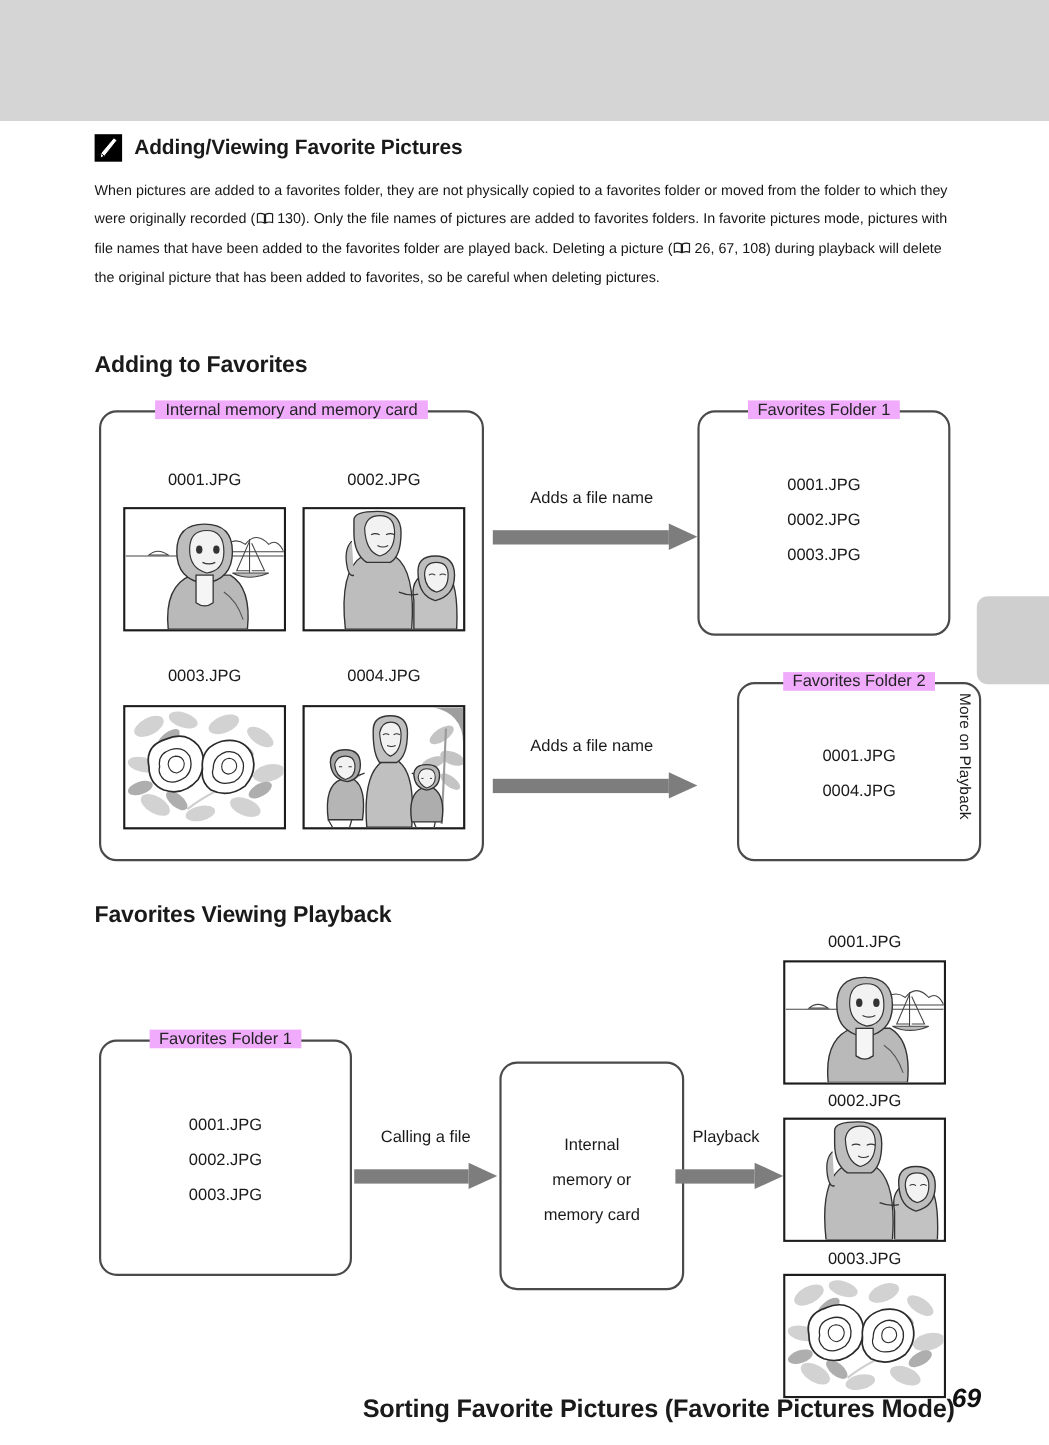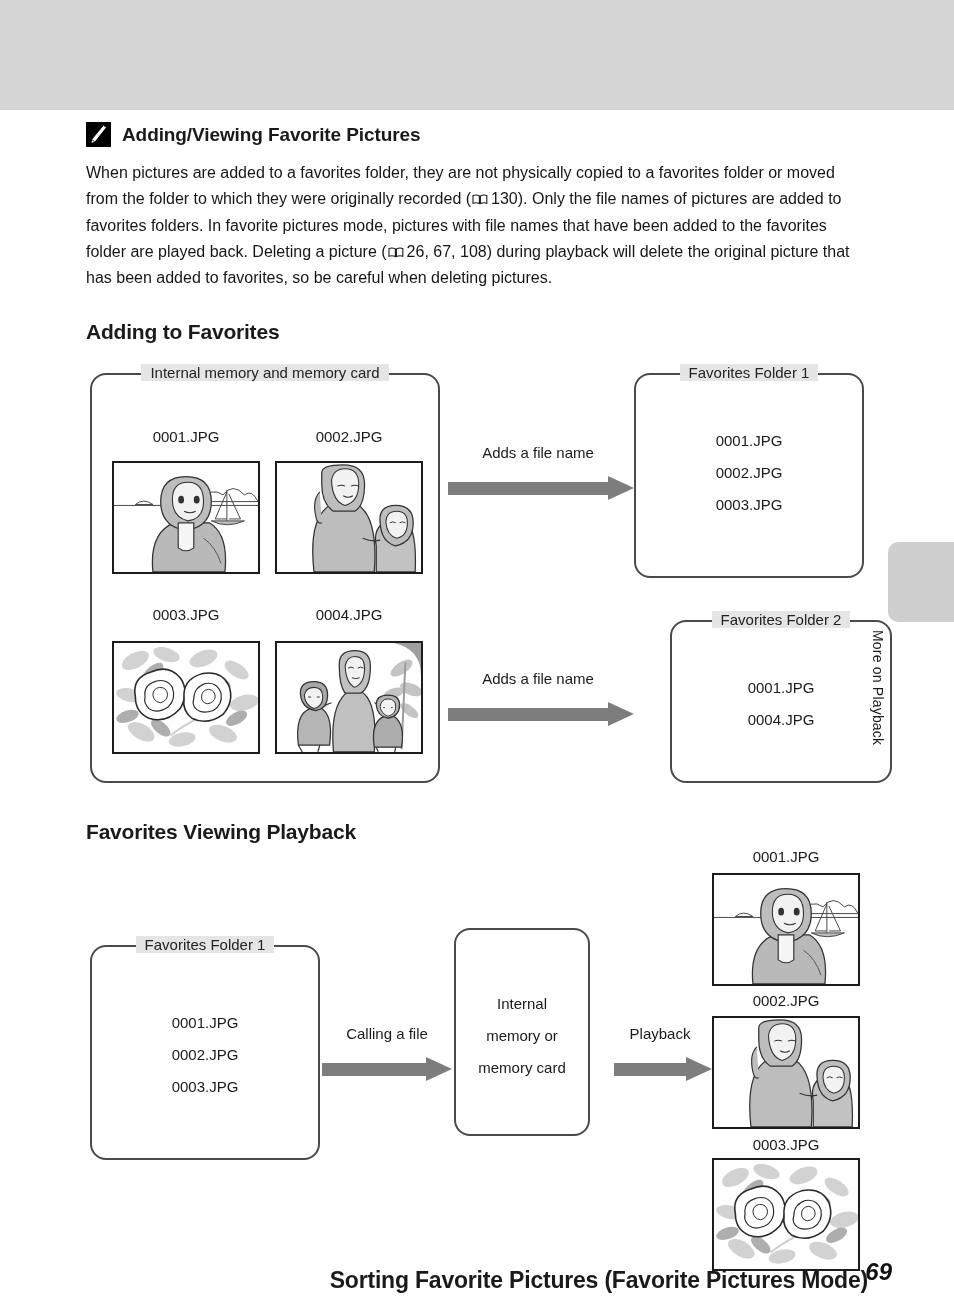--- a/index.html
+++ b/index.html
@@ -44,21 +44,21 @@
   }
   .note-icon {
     width:25px; height:25px; background:#000;
     position:relative; flex:none;
   }
   .note-icon svg { position:absolute; left:3px; top:2px; }
   .note-title { font-size:19px; font-weight:bold; letter-spacing:-0.1px; }
 
   .note-body {
     position:absolute; left:86px; top:160px; width:782px;
-    font-size:16px; line-height:26.3px; color:#161616;
+    font-size:13px; line-height:26.3px; color:#161616;
     text-align:left;
   }
   .bookicon {
     display:inline-block; width:16px; height:11px; position:relative;
     vertical-align:-1px; margin:0 3px 0 1px;
   }
 
   
   .h2 {
     position:absolute; font-size:21px; font-weight:bold; letter-spacing:-0.2px;
@@ -70,36 +70,36 @@
   .gbox {
     position:absolute;
     border:2px solid #4a4a4a;
     border-radius:16px;
   }
   .gbox > .gbox-legend {
     position:absolute; top:-11px; left:0; right:0;
     text-align:center; pointer-events:none;
   }
   .gbox > .gbox-legend > span {
-    background:#e5e5e5; padding:0 9px;
+    background:#f0abfc; padding:0 9px;
     font-size:15px; color:#232323; white-space:nowrap;text-align:right;
   }
   .gbox-body {
     position:absolute; left:0; right:0;
     text-align:center;
     font-size:15px; color:#1a1a1a;
   }
   .gbox-body div { line-height:32px; }
 
   
   #box-internal { left:90px;  top:373px; width:350px; height:410px; }
   #box-fav1     { left:634px; top:373px; width:230px; height:205px; }
   #box-fav2     { left:670px; top:620px; width:222px; height:163px; }
   #box-fav1b    { left:90px;  top:945px; width:230px; height:215px; }
-  #box-mem      { left:454px; top:928px; width:136px; height:208px; }
+  #box-mem      { left:454px; top:965px; width:168px; height:208px; }
 
   
   .arrow { position:absolute; }
   .arrow .shaft { position:absolute; left:0; top:0; height:13px; background:#7d7d7d; }
   .arrow .head {
     position:absolute; top:-6px; width:0; height:0;
     border-top:12.5px solid transparent;
     border-bottom:12.5px solid transparent;
     border-left:26px solid #7d7d7d;
   }

